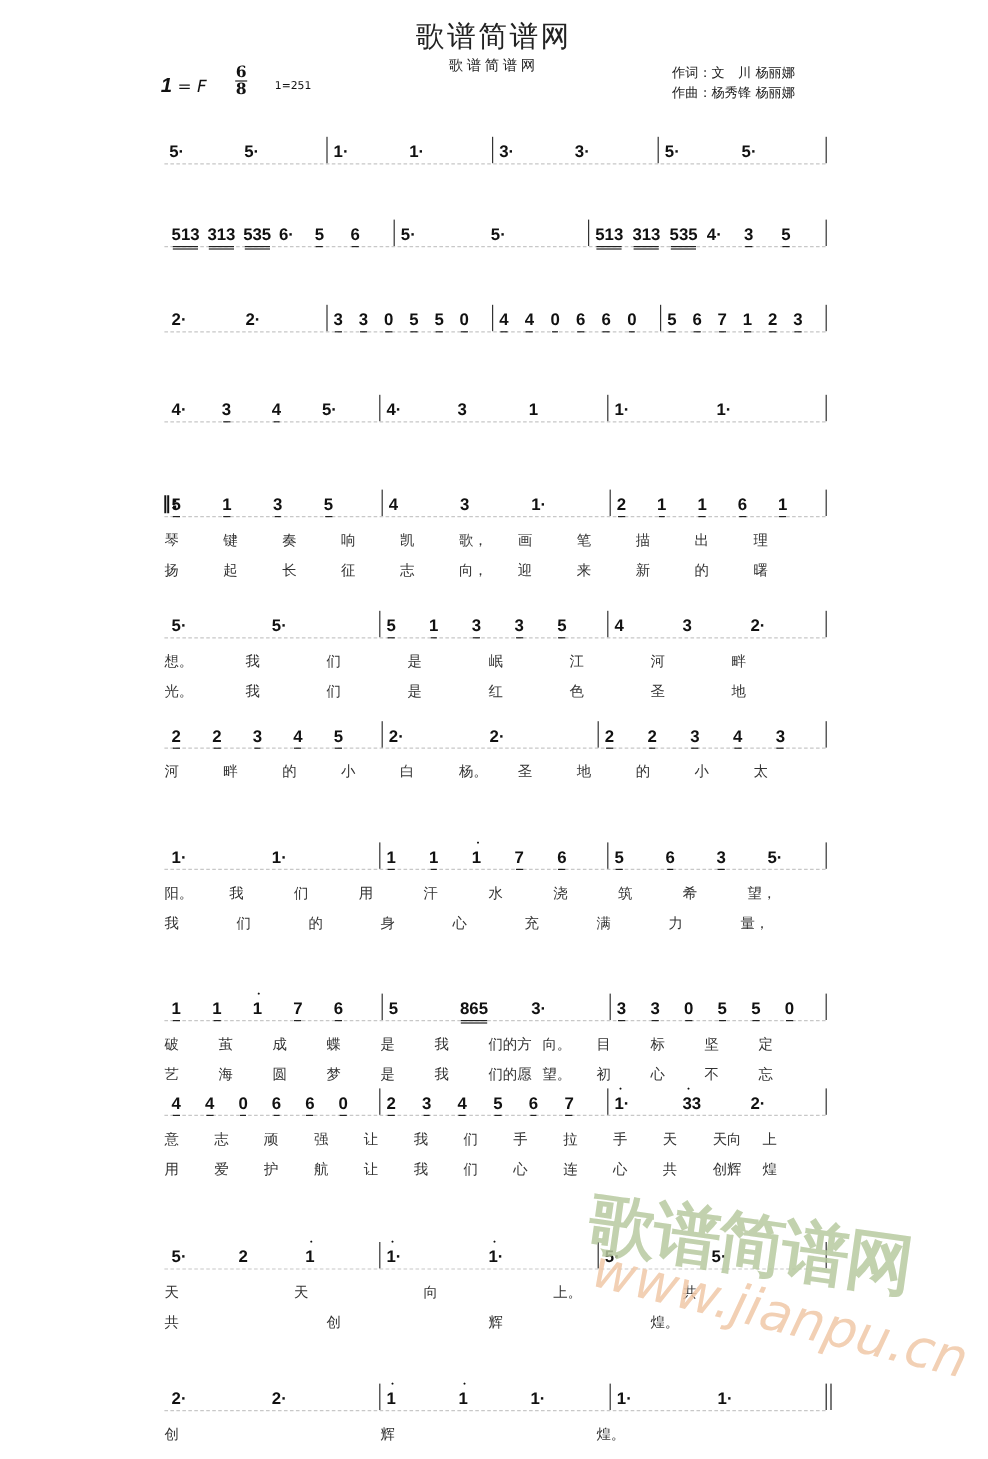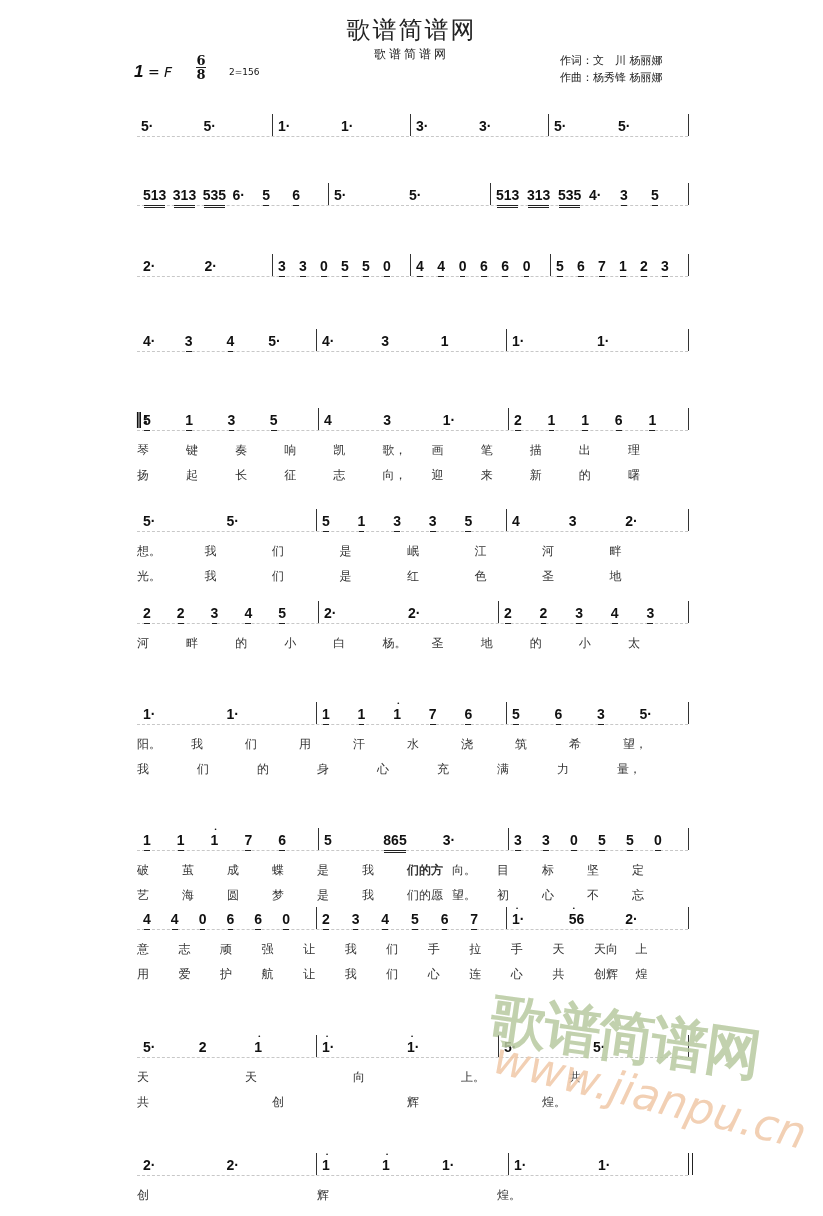--- a/index.html
+++ b/index.html
@@ -37,21 +37,21 @@
 <body>
 
 <div class="title">歌谱简谱网</div>
 <div class="subtitle">歌谱简谱网</div>
 <div class="key"><b>1</b> <span>= F</span></div>
 <div class="timesig">
     <div>6</div>
     <div style="border-top:1px solid #222;width:10px;margin:0 auto"></div>
     <div>8</div>
   </div>
-<div class="tempo">2=156</div>
+<div class="tempo">1=251</div>
 <div class="credits">
   <div>作词：文　川 杨丽娜</div>
   <div>作曲：杨秀锋 杨丽娜</div>
 </div>
 
 <div id="score">
     <div class="row" style="top: 118px; height: 70px;">
       <div class="baseline" style="top: 18px;"></div>
       <div class="bar" style="left: 135px; top: -4px;"></div>
       <div class="bar" style="left: 273px; top: -4px;"></div>
@@ -284,21 +284,21 @@
       <span class="note u1" style="left: 433px; top: 0px; width: auto;">0</span>
       <span class="note u1" style="left: 461px; top: 0px; width: auto;">5</span>
       <span class="note u1" style="left: 489px; top: 0px; width: auto;">5</span>
       <span class="note u1" style="left: 517px; top: 0px; width: auto;">0</span>
       <span class="lyric" style="left: 0px; top: 30px;">破</span>
       <span class="lyric" style="left: 45px; top: 30px;">茧</span>
       <span class="lyric" style="left: 90px; top: 30px;">成</span>
       <span class="lyric" style="left: 135px; top: 30px;">蝶</span>
       <span class="lyric" style="left: 180px; top: 30px;">是</span>
       <span class="lyric" style="left: 225px; top: 30px;">我</span>
-      <span class="lyric" style="left: 270px; top: 30px; font-weight: bold;">们的方</span>
+      <span class="lyric" style="left: 270px; top: 30px;">们的方</span>
       <span class="lyric" style="left: 315px; top: 30px;">向。</span>
       <span class="lyric" style="left: 360px; top: 30px;">目</span>
       <span class="lyric" style="left: 405px; top: 30px;">标</span>
       <span class="lyric" style="left: 450px; top: 30px;">坚</span>
       <span class="lyric" style="left: 495px; top: 30px;">定</span>
       <span class="lyric" style="left: 0px; top: 55px;">艺</span>
       <span class="lyric" style="left: 45px; top: 55px;">海</span>
       <span class="lyric" style="left: 90px; top: 55px;">圆</span>
       <span class="lyric" style="left: 135px; top: 55px;">梦</span>
       <span class="lyric" style="left: 180px; top: 55px;">是</span>
@@ -321,21 +321,21 @@
       <span class="note u1" style="left: 89.5px; top: 0px; width: auto;">6</span>
       <span class="note u1" style="left: 117.333px; top: 0px; width: auto;">6</span>
       <span class="note u1" style="left: 145.167px; top: 0px; width: auto;">0</span>
       <span class="note u1" style="left: 185px; top: 0px; width: auto;">2</span>
       <span class="note u1" style="left: 214.667px; top: 0px; width: auto;">3</span>
       <span class="note u1" style="left: 244.333px; top: 0px; width: auto;">4</span>
       <span class="note u1" style="left: 274px; top: 0px; width: auto;">5</span>
       <span class="note u1" style="left: 303.667px; top: 0px; width: auto;">6</span>
       <span class="note u1" style="left: 333.333px; top: 0px; width: auto;">7</span>
       <span class="note dot-high" style="left: 375px; top: 0px; width: auto;">1·</span>
-      <span class="note dot-high" style="left: 431.667px; top: 0px; width: auto;">56</span>
+      <span class="note dot-high" style="left: 431.667px; top: 0px; width: auto;">33</span>
       <span class="note" style="left: 488.333px; top: 0px; width: auto;">2·</span>
       <span class="lyric" style="left: 0px; top: 30px;">意</span>
       <span class="lyric" style="left: 41.5385px; top: 30px;">志</span>
       <span class="lyric" style="left: 83.0769px; top: 30px;">顽</span>
       <span class="lyric" style="left: 124.615px; top: 30px;">强</span>
       <span class="lyric" style="left: 166.154px; top: 30px;">让</span>
       <span class="lyric" style="left: 207.692px; top: 30px;">我</span>
       <span class="lyric" style="left: 249.231px; top: 30px;">们</span>
       <span class="lyric" style="left: 290.769px; top: 30px;">手</span>
       <span class="lyric" style="left: 332.308px; top: 30px;">拉</span>

